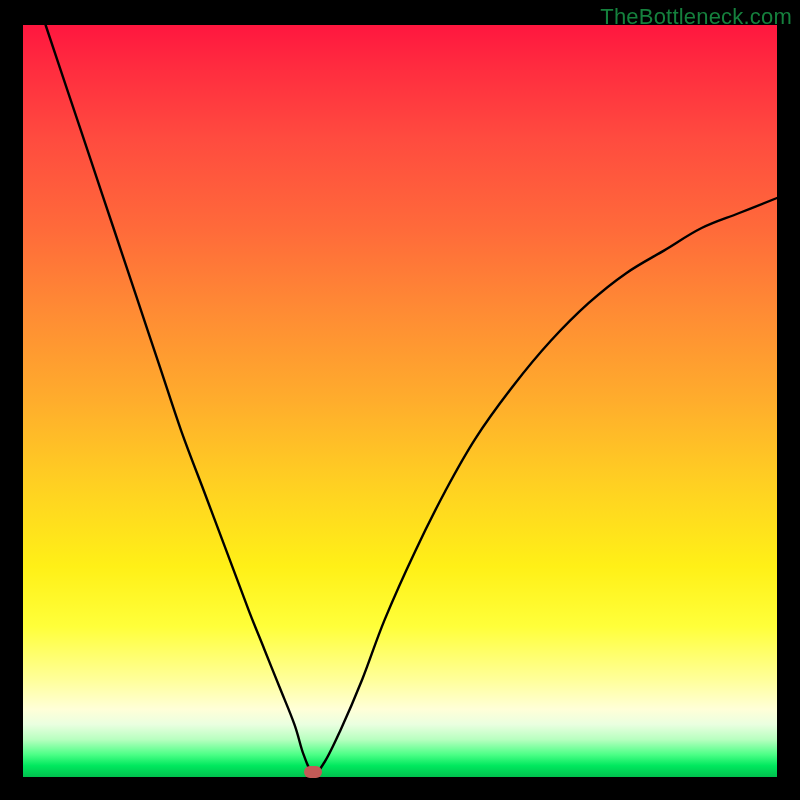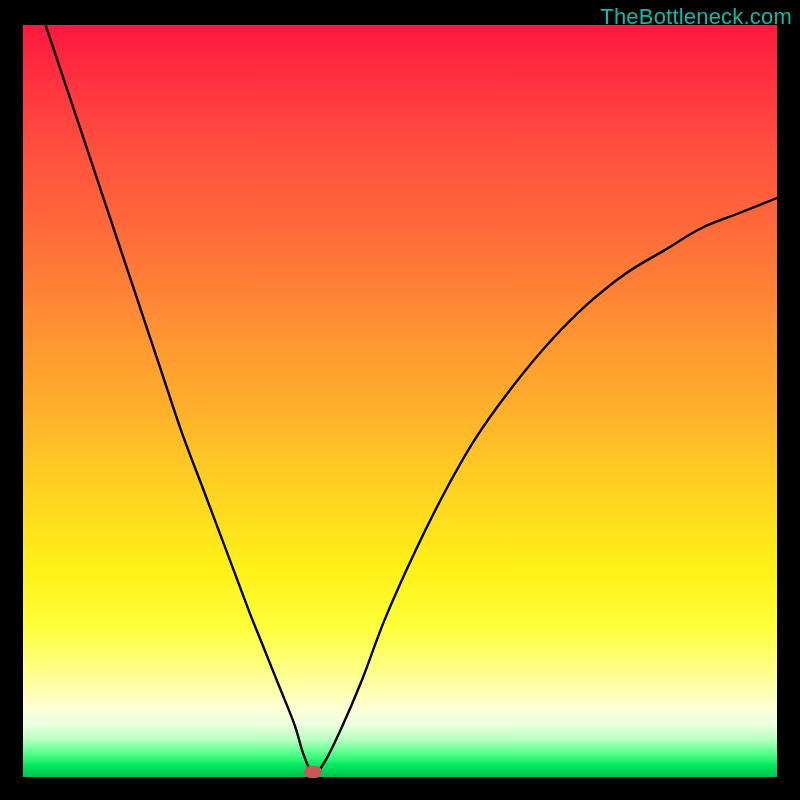--- a/index.html
+++ b/index.html
@@ -41,21 +41,21 @@
       #b8ffc0 95%,
       #4dff87 97%,
       #00e85e 98.5%,
       #00c14e 100%
     );
   }
   .watermark {
     position: absolute;
     top: 4px;
     right: 8px;
-    color: #14b8a6;
+    color: #15803d;
     font-size: 22px;
     font-weight: 500;
     letter-spacing: 0.2px;
     user-select: none;
   }
   svg.curve {
     position: absolute;
     left: 0;
     top: 0;
     width: 754px;

